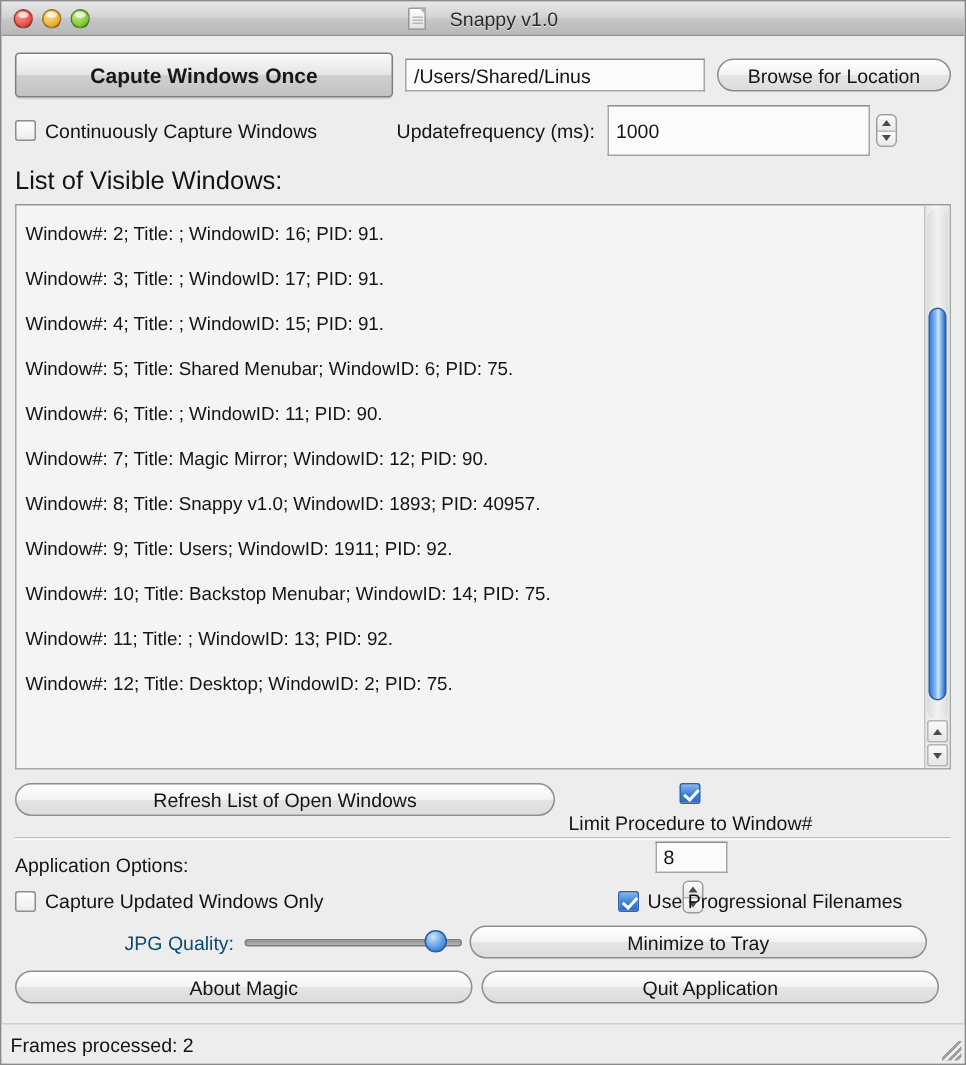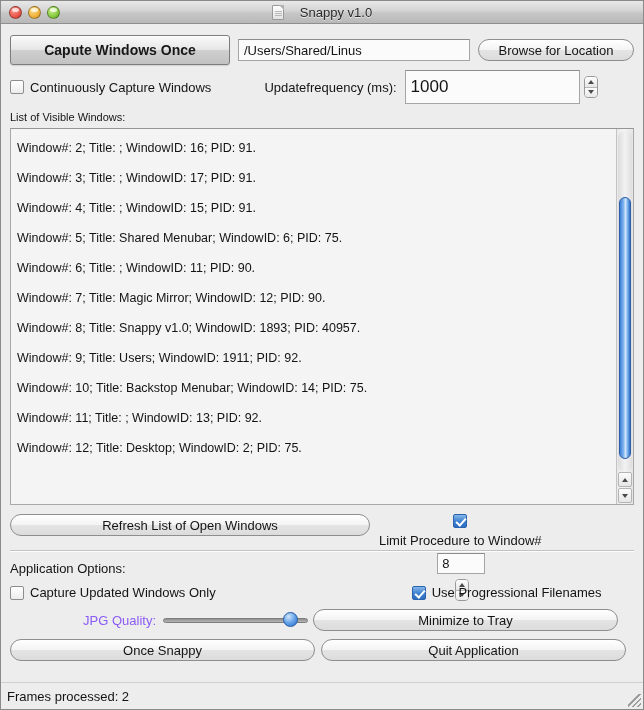--- a/index.html
+++ b/index.html
@@ -71,21 +71,21 @@
 
   
   #content { position: relative; padding: 0 9px; }
 
   
   #row-capture {
     display: flex; align-items: center; gap: 8px;
     margin-top: 11px;
   }
   #capture-once {
-    width: 220px; height: 30px;
+    width: 252px; height: 30px;
     background: linear-gradient(to bottom, #fafafa 0%, #e6e6e6 48%, #cfcfcf 52%, #c2c2c2 100%);
     border: 1px solid #7d7d7d;
     border-radius: 3px;
     font-family: "Liberation Sans", sans-serif;
     font-size: 14px; font-weight: bold; color: #171717;
     cursor: default;
     box-shadow: inset 0 1px 0 rgba(255,255,255,.85), 0 1px 1px rgba(0,0,0,.12);
   }
   #path-field {
     flex: 1; height: 22px;
@@ -135,21 +135,21 @@
   }
   #freq-label {
     margin-left: 53px;
     font-size: 13px; color: #141414;
   }
   #freq-field {
     width: 175px; height: 32px; margin-left: 8px;
     background: #fbfbfb;
     border: 1px solid #a5a5a5; border-top-color: #8c8c8c;
     font-family: "Liberation Sans", sans-serif;
-    font-size: 17px; color: #141414; padding: 16px 5px;
+    font-size: 13px; color: #141414; padding: 16px 5px;
   }
   .stepper {
     width: 14px; height: 22px; margin-left: 4px;
     display: flex; flex-direction: column;
     border: 1px solid #9a9a9a; border-radius: 4px;
     overflow: hidden; flex: none;
   }
   .stepper .half {
     flex: 1;
     background: linear-gradient(to bottom, #fdfdfd, #e7e7e7);
@@ -157,21 +157,21 @@
   }
   .stepper .half + .half { border-top: 1px solid #b5b5b5; }
   .tri-up, .tri-dn {
     width: 0; height: 0; border-left: 3px solid transparent; border-right: 3px solid transparent;
   }
   .tri-up { border-bottom: 4px solid #4a4a4a; }
   .tri-dn { border-top: 4px solid #4a4a4a; }
 
   
   #list-label {
-    margin-top: 13px; font-size: 11px; color: #141414;
+    margin-top: 13px; font-size: 17px; color: #141414;
   }
 
   
   #listbox {
     position: relative;
     margin-top: 5px;
     height: 377px;
     background: #f4f4f4;
     border: 1px solid #a8a8a8;
     border-top-color: #959595;
@@ -252,21 +252,21 @@
     margin-top: 8px; height: 17px;
   }
   #row-opt1 .right-cb { margin-left: 196px; }
 
   #row-slider {
     display: flex; align-items: center;
     margin-top: 8px; height: 22px;
   }
   #jpg-label {
     width: 153px; text-align: right;
-    font-size: 13px; color: #8b5cf6; padding-right: 7px;
+    font-size: 13px; color: #0c4a6e; padding-right: 7px;
   }
   #slider {
     position: relative; width: 145px; height: 22px;
   }
   #slider-track {
     position: absolute; left: 0; right: 0; top: 9px; height: 5px;
     border-radius: 3px;
     background: linear-gradient(to bottom, #8e8e8e, #b6b6b6);
     border: 1px solid #7d7d7d;
   }
@@ -412,21 +412,21 @@
     <div id="row-slider">
       <span id="jpg-label">JPG Quality:</span>
       <div id="slider">
         <div id="slider-track"></div>
         <div id="slider-thumb" style="left: 119.6px;"></div>
       </div>
       <button id="minimize-button">Minimize to Tray</button>
     </div>
 
     <div id="row-final">
-      <button id="about-button">Once Snappy</button>
+      <button id="about-button">About Magic</button>
       <button id="quit-button">Quit Application</button>
     </div>
 
   </div>
 
   <div id="statusbar">
     <span id="status-text">Frames processed: 2</span>
     <span id="grip"></span>
   </div>
 

